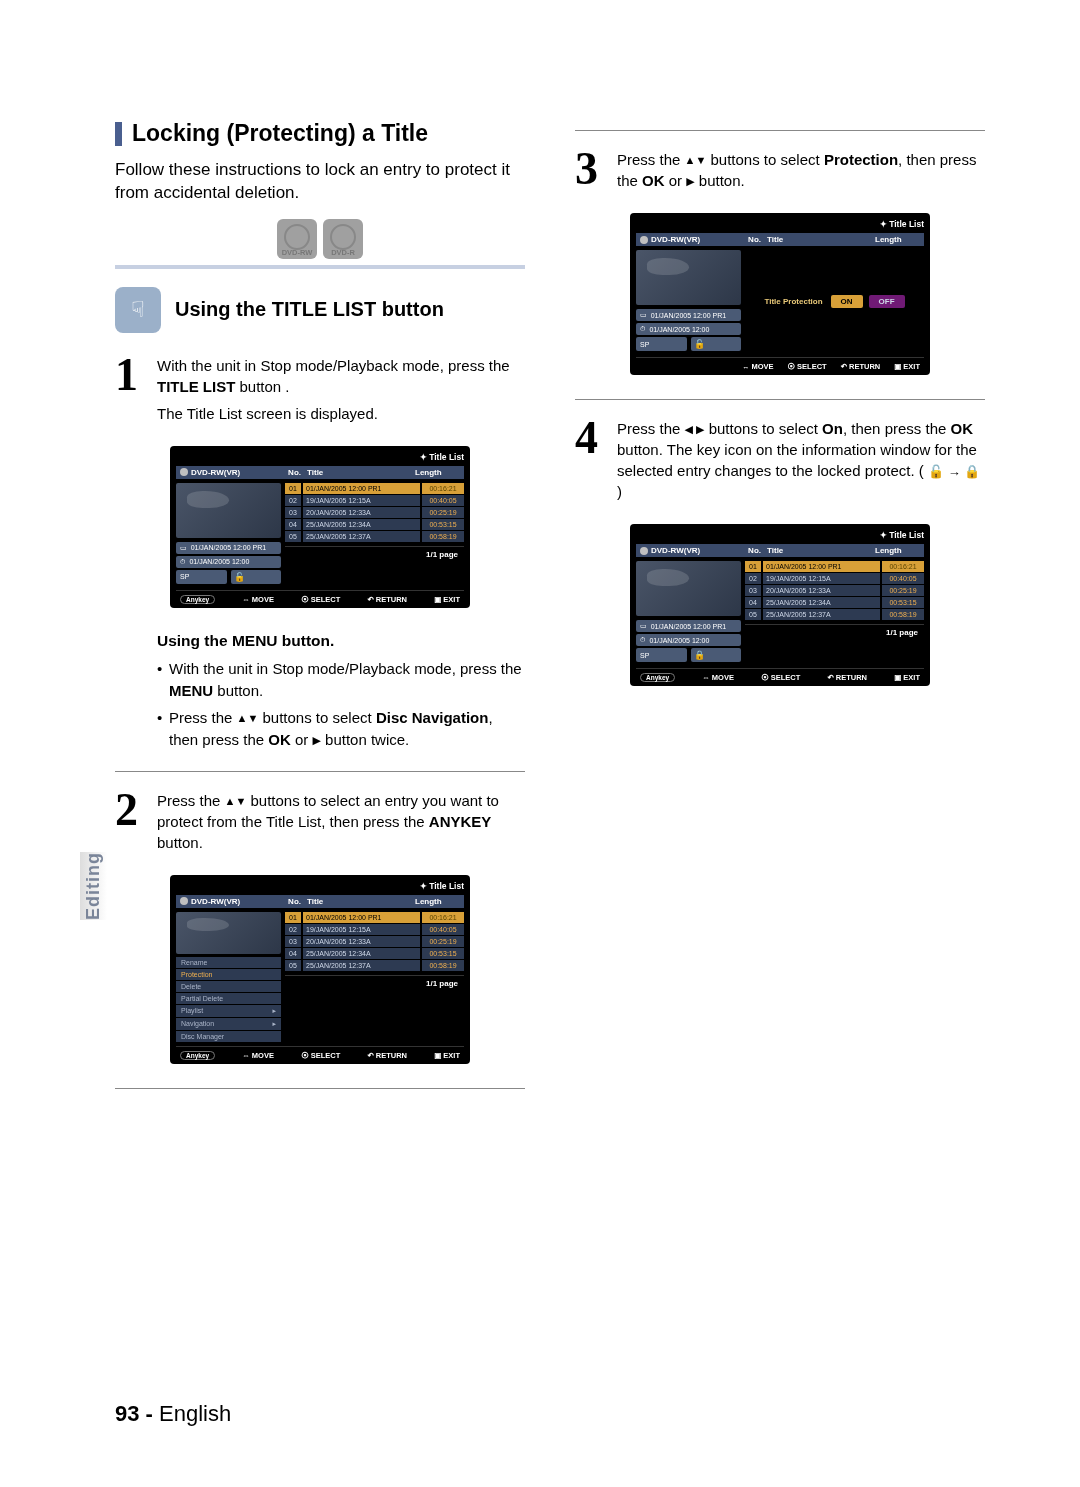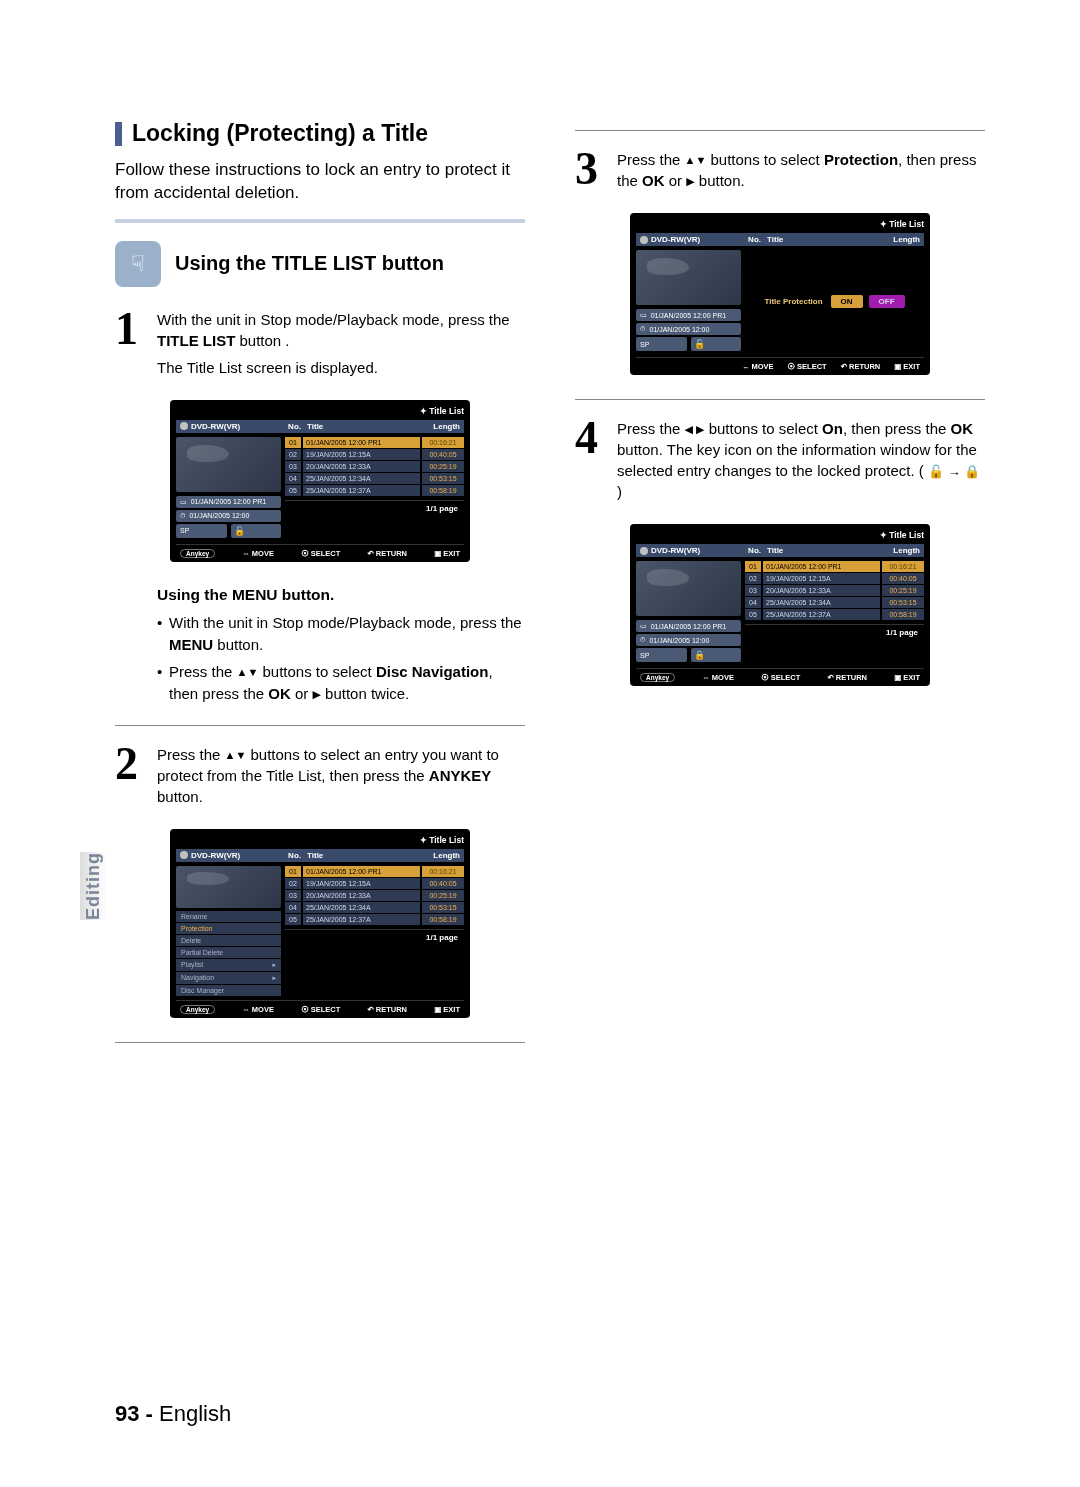--- a/index.html
+++ b/index.html
@@ -59,21 +59,21 @@
     font-size:8px;
     padding: 6px 6px 4px;
   }
   .screen-header { text-align:right; font-weight:bold; font-size:8.5px; margin-bottom:4px; }
   .screen-header::before { content:"✦ "; }
   .table-header { display:flex; background:#3a4a6a; font-weight:bold; padding:2px 4px; font-size:8px; gap:6px; }
   .table-header .th-dvd { flex:0 0 95px; display:flex; align-items:center; gap:3px; }
   .dot { width:8px; height:8px; border-radius:50%; background:#c0c0c0; display:inline-block; }
   .th-no { flex:0 0 20px; text-align:right;}
   .th-title { flex:1 1 auto; }
-  .th-len { flex:0 0 45px; text-align:right; }
+  .th-len { flex:0 0 45px; text-align:left; }
   .screen-body { display:flex; gap:4px; padding-top:4px; min-height:90px; }
   .left-pane { flex:0 0 105px; display:flex; flex-direction:column; }
   .thumb { flex:1; background:linear-gradient(135deg,#4a5568,#2d3748); border-radius:2px; min-height:55px; position:relative; }
   .thumb::after{ content:""; position:absolute; width:40%; height:30%; background:rgba(255,255,255,0.15); top:15%; left:10%; border-radius:40% 60% 50% 40%; }
   .info-bars { margin-top:4px; }
   .info-bar { background:#4a5a75; border-radius:2px; padding:2px 4px; margin-bottom:2px; font-size:7px; display:flex; align-items:center; gap:4px; }
   .info-bar.sp { width:50%; }
   .sp-row { display:flex; gap:4px; }
   .right-pane { flex:1; }
   .row { display:flex; gap:2px; margin-bottom:1px; }
@@ -117,37 +117,45 @@
     bottom: 60px;
     left: 115px;
     font-size: 22px;
   }
   .page-footer .pn { font-weight:bold; }
   .prot-center { flex:1; display:flex; flex-direction:row; align-items:center; justify-content:center; gap:8px;}
   .prot-label { font-size:8px; font-weight:bold; color:#e8c878; }
   .onoff { display:flex; gap:6px; }
   .onoff div { padding:2px 10px; border-radius:2px; font-size:8px; font-weight:bold; }
   .onoff .on { background:#d8a038; color:#000; }
-  .onoff .off { background:#a21caf; color:#cfd8e8; }
+  .onoff .off { background:#701a75; color:#cfd8e8; }
   .lock-icon { font-size:9px; }
   .footer-bar.noak { justify-content: flex-end; gap:14px; }
 </style>
 </head>
 <body>
 
 <div class="side-tab">Editing</div>
 
 <div class="columns">
 
   <div class="col">
     <div class="section-title">
         <span>Locking (Protecting) a Title</span>
       </div>
     <p class="intro-text">Follow these instructions to lock an entry to protect it from accidental deletion.</p>
 
+    <div class="disc-row">
+      <div class="disc">
+          <span class="disc-label">DVD-RW</span>
+        </div>
+      <div class="disc">
+          <span class="disc-label">DVD-R</span>
+        </div>
+    </div>
     <div class="pale-divider"></div>
 
     <div class="sub-head-row">
       <div class="remote-icon">☟</div>
       <div class="sub-head-text">Using the TITLE LIST button</div>
     </div>
 
     <div class="step">
       <div class="step-num">1</div>
       <div class="step-body">

